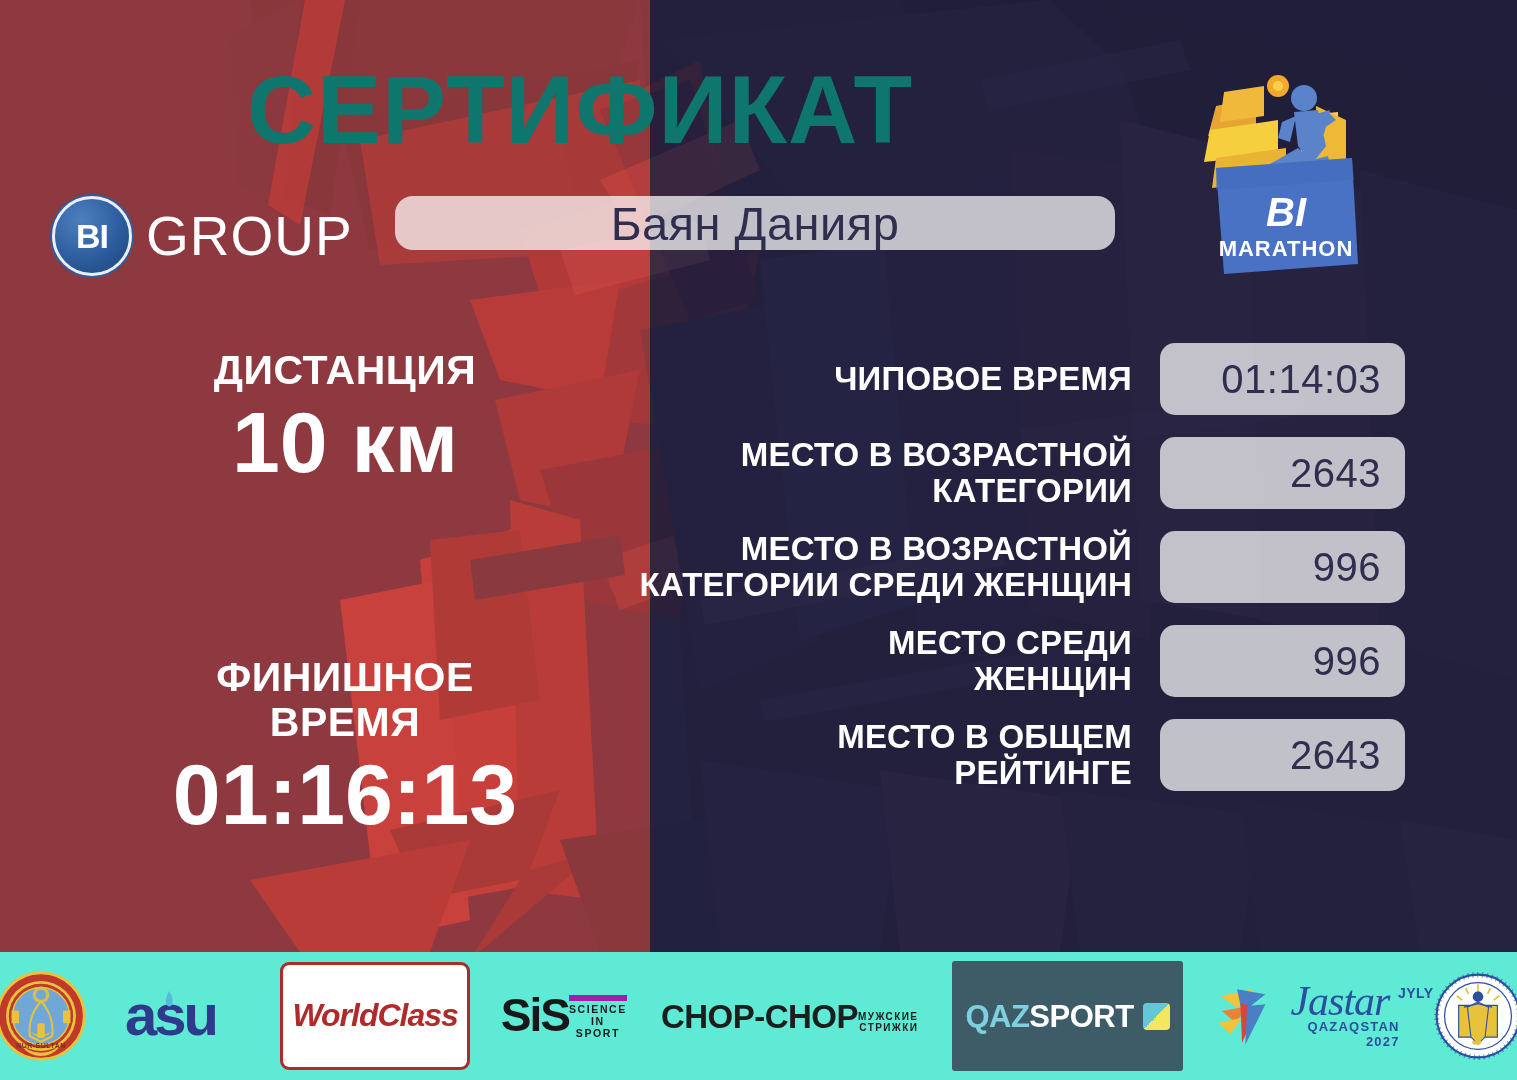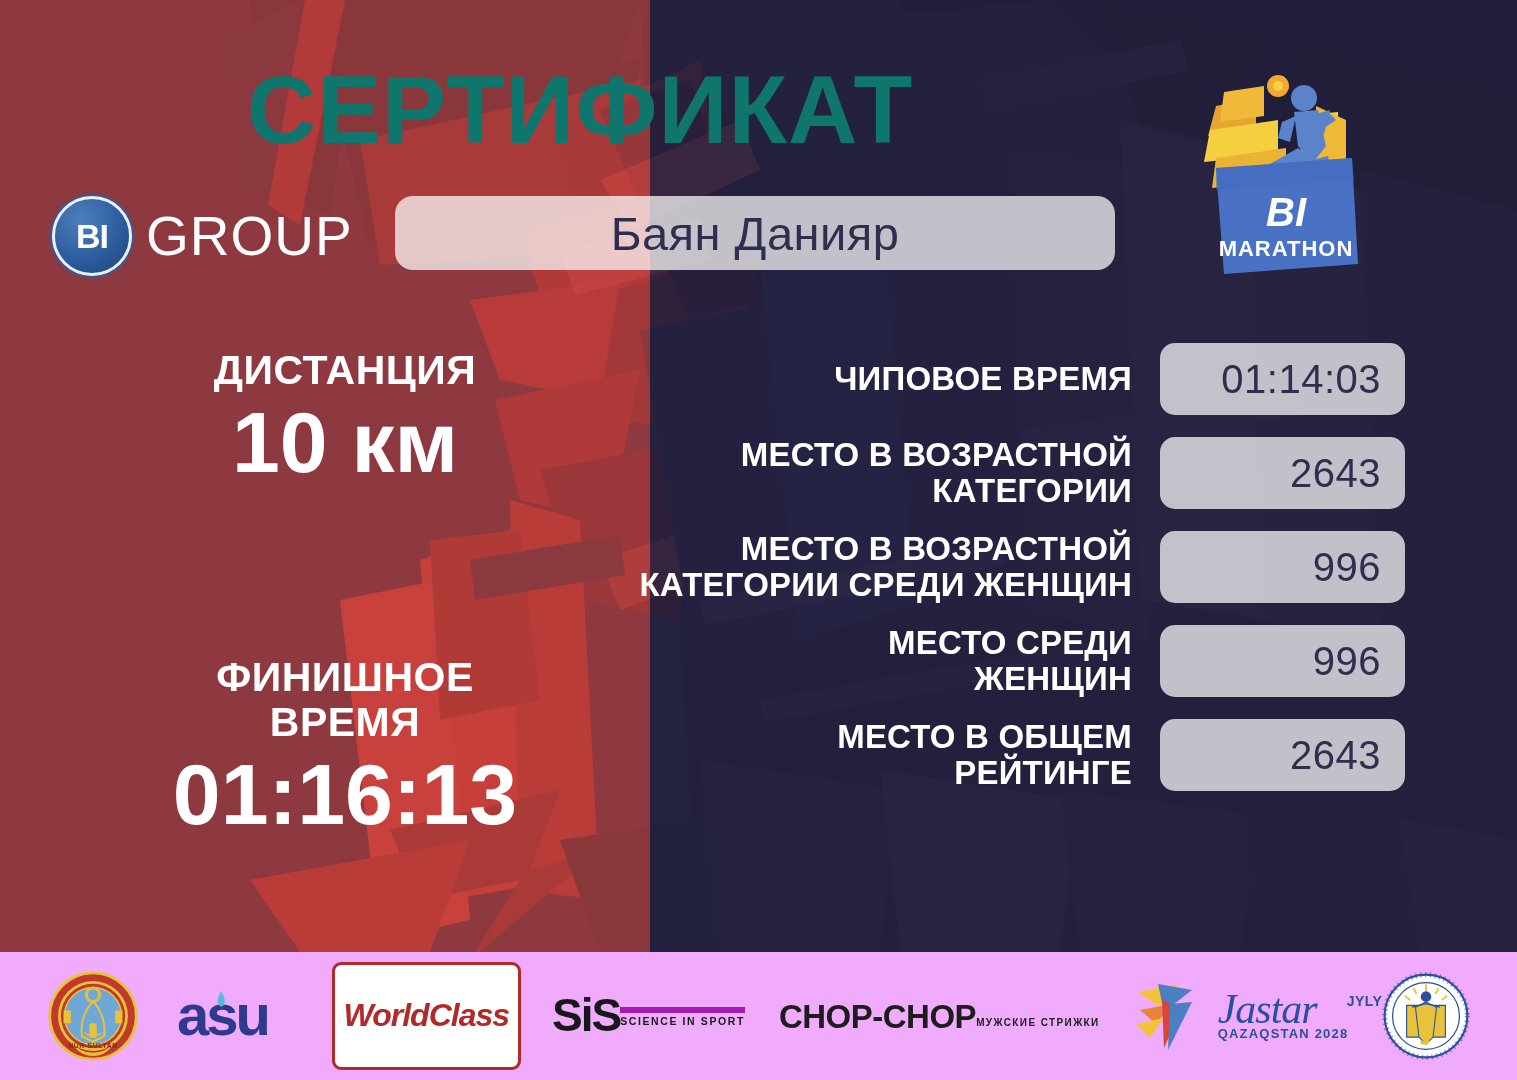--- a/index.html
+++ b/index.html
@@ -38,21 +38,21 @@
     background:radial-gradient(circle at 35% 28%, #4d7fbd 0%, #2d5d9e 55%, #1c4478 100%);
     border:3px solid #eaf0f7;
     box-shadow:0 0 0 2px #2d5d9e;
     display:flex;align-items:center;justify-content:center;
   }
   .bi-badge span{color:#fff;font-size:34px;font-weight:bold;letter-spacing:-1px;line-height:1;}
   .bigroup-word{color:#fff;font-size:55px;font-weight:500;letter-spacing:1px;line-height:1;}
 
   
   .name-pill{
-    position:absolute;left:395px;top:196px;width:720px;height:74px;
+    position:absolute;left:395px;top:196px;width:720px;height:54px;
     background:rgba(255,255,255,.72);
     border-radius:18px;
     display:flex;align-items:center;justify-content:center;
   }
   .name-pill span{font-size:47px;color:#2f2e4f;font-weight:400;letter-spacing:.5px;}
 
   
   .marathon{position:absolute;left:1186px;top:68px;width:200px;height:230px;}
   .marathon svg{width:100%;height:100%;display:block;}
 
@@ -77,21 +77,21 @@
     background:rgba(255,255,255,.72);
     border-radius:15px;
     display:flex;align-items:center;justify-content:flex-end;
     padding-right:24px;box-sizing:border-box;
   }
   .srow .pill span{font-size:40px;color:#2f2e4f;letter-spacing:.5px;}
 
   
   .footer{
     position:absolute;left:0;top:952px;width:1517px;height:128px;
-    background:#f0abfc;display:flex;align-items:center;justify-content:center;gap:34px;
+    background:#5eead4;display:flex;align-items:center;justify-content:center;gap:34px;
   }
   .logo{display:flex;align-items:center;justify-content:center;height:92px;}
 
   .wc{
     border:3px solid #fff;outline:3px solid #b02a2a;
     background:#fff;padding:2px 6px;border-radius:6px;
   }
   .wc-t{color:#b02a2a;font-style:italic;font-weight:bold;font-size:32px;letter-spacing:-1px;
         -webkit-text-stroke:0;line-height:1.05;white-space:nowrap;}
   .wc-t i{font-style:italic;}
@@ -339,34 +339,40 @@
     <div class="logo sis">
       <div class="sis-m">SiS</div>
       <div class="sis-s">SCIENCE IN SPORT</div>
     </div>
 
     <div class="logo chop">
       <div class="chop-m">CHOP-CHOP</div>
       <div class="chop-s">МУЖСКИЕ СТРИЖКИ</div>
     </div>
 
+    <div class="logo qaz">
+      <div class="qaz-t">
+        <span class="a">QAZ</span><span class="b">SPORT</span>
+      </div>
+      <div class="qaz-sq"></div>
+    </div>
 
     <div class="logo jastar">
       <svg width="62" height="72" viewBox="0 0 62 72">
         <polygon points="4,12 44,4 24,26" fill="#f2c23a"></polygon>
         <polygon points="24,4 58,10 30,32" fill="#4a7fc4"></polygon>
         <polygon points="6,30 38,24 22,44" fill="#e8833a"></polygon>
         <polygon points="2,44 30,38 16,58" fill="#f2c23a"></polygon>
         <polygon points="28,20 48,28 30,68" fill="#d9443b"></polygon>
         <polygon points="36,24 58,22 34,70" fill="#4a7fc4"></polygon>
       </svg>
       <div class="jastar-txt">
         <div class="jastar-m">Jastar</div>
         <div class="jastar-jyly">JYLY</div>
-        <div class="jastar-s">QAZAQSTAN 2028</div>
+        <div class="jastar-s">QAZAQSTAN 2027</div>
       </div>
     </div>
 
     <div class="logo">
       <svg width="88" height="88" viewBox="0 0 100 100">
         <circle cx="50" cy="50" r="47" fill="#ffffff" stroke="#2b4f9e" stroke-width="2.4"></circle>
         <circle cx="50" cy="50" r="38" fill="#ffffff" stroke="#2b4f9e" stroke-width="1.4"></circle>
         <g stroke="#e8c33a" stroke-width="2">
           <line x1="50" y1="14" x2="50" y2="22"></line>
           <line x1="36" y1="18" x2="39" y2="25"></line>

